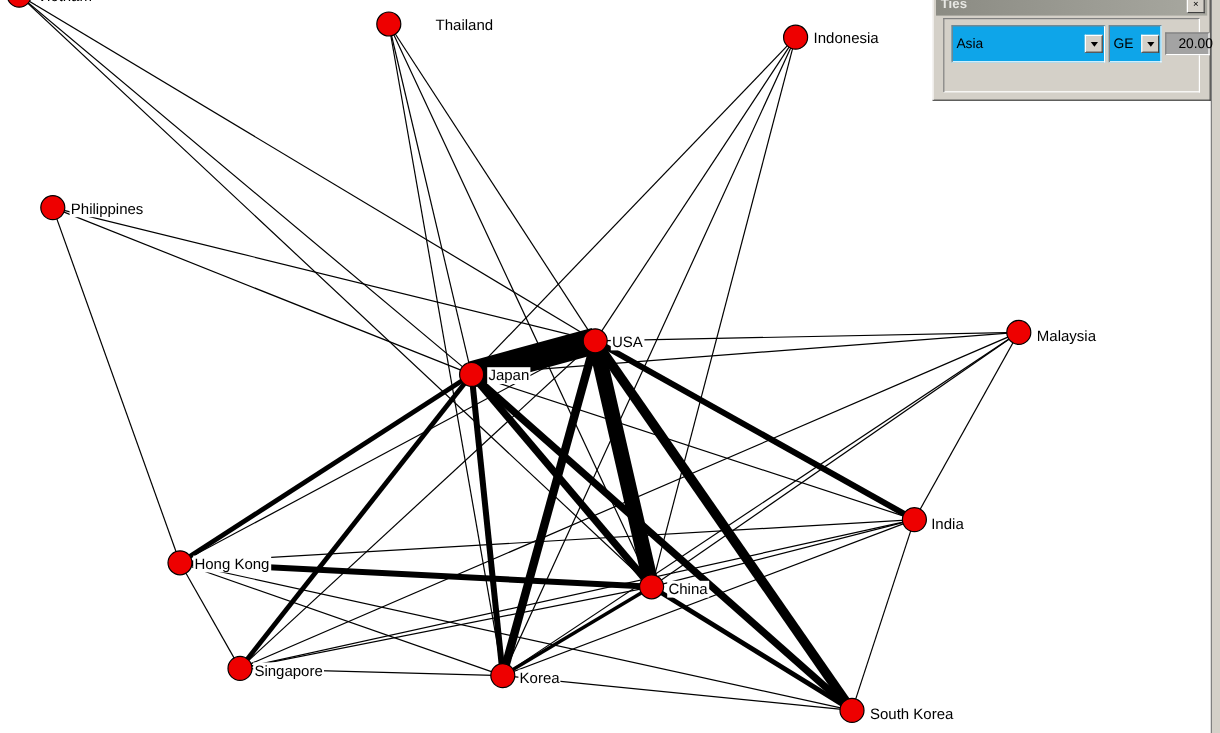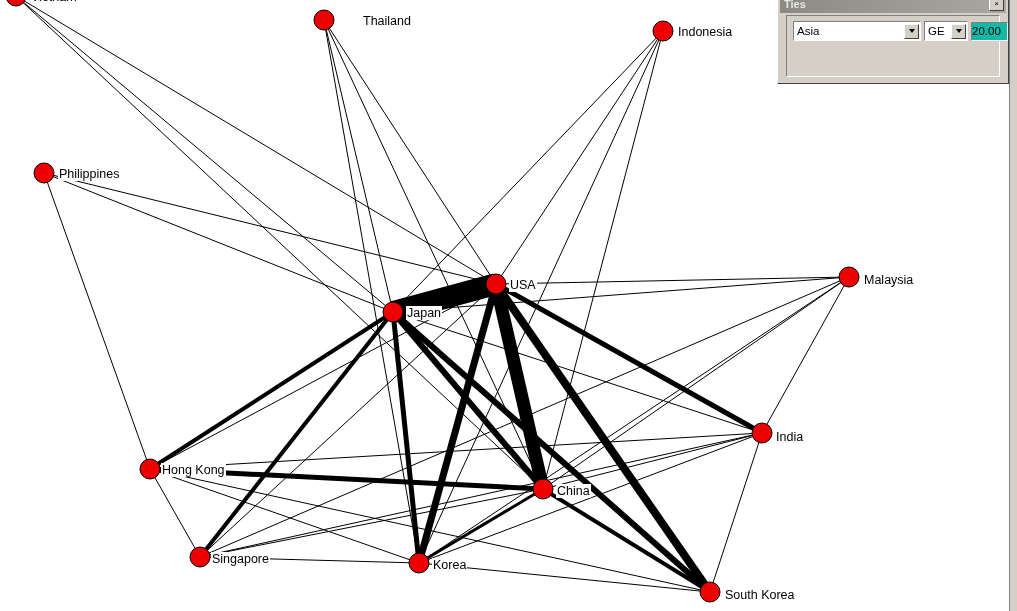--- a/index.html
+++ b/index.html
@@ -121,22 +121,22 @@
     left: 6px;
     top: 5px;
   }
 
   #row-step {
     left: 6px;
     top: 28px;
   }
 
   .combo {
-    height: 20px;
-    background: #ffffff;
+    height: 31px;
+    background: #0ea5e9;
     border-top: 1px solid #808080;
     border-left: 1px solid #808080;
     border-right: 1px solid #ffffff;
     border-bottom: 1px solid #ffffff;
     display: flex;
     align-items: center;
     box-sizing: border-box;
   }
 
   .combo-text {
@@ -170,31 +170,31 @@
     border-left: 3.5px solid transparent;
     border-right: 3.5px solid transparent;
     border-top: 4px solid #000000;
   }
 
   #region-combo { width: 128px; }
   #operator-combo { width: 44px; }
 
   .textfield {
     height: 19px;
-    background: #14b8a6;
+    background: #a3a3a3;
     border-top: 1px solid #808080;
     border-left: 1px solid #808080;
     border-right: 1px solid #ffffff;
     border-bottom: 1px solid #ffffff;
     font-family: "Liberation Sans", sans-serif;
     font-size: 11.5px;
     color: #000;
     display: flex;
     align-items: center;
-    padding-left: 0;
+    padding-left: 10px;
     box-sizing: border-box;
   }
 
   #threshold-field { width: 37px; }
   #by-field { width: 48px; }
 
   .ctl-label {
     font-family: "Liberation Sans", sans-serif;
     font-size: 11.5px;
     color: #000000;

